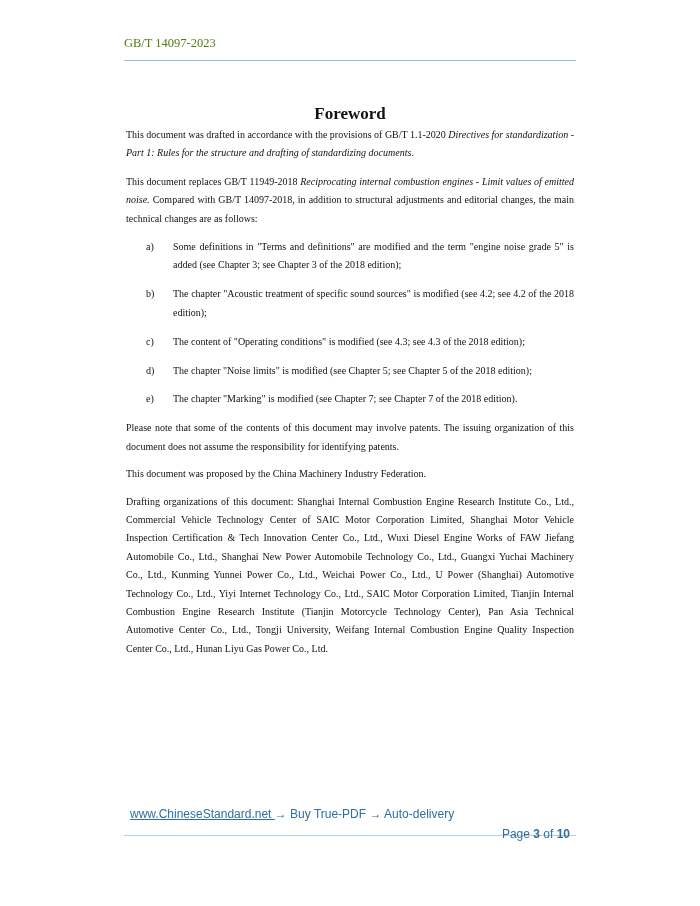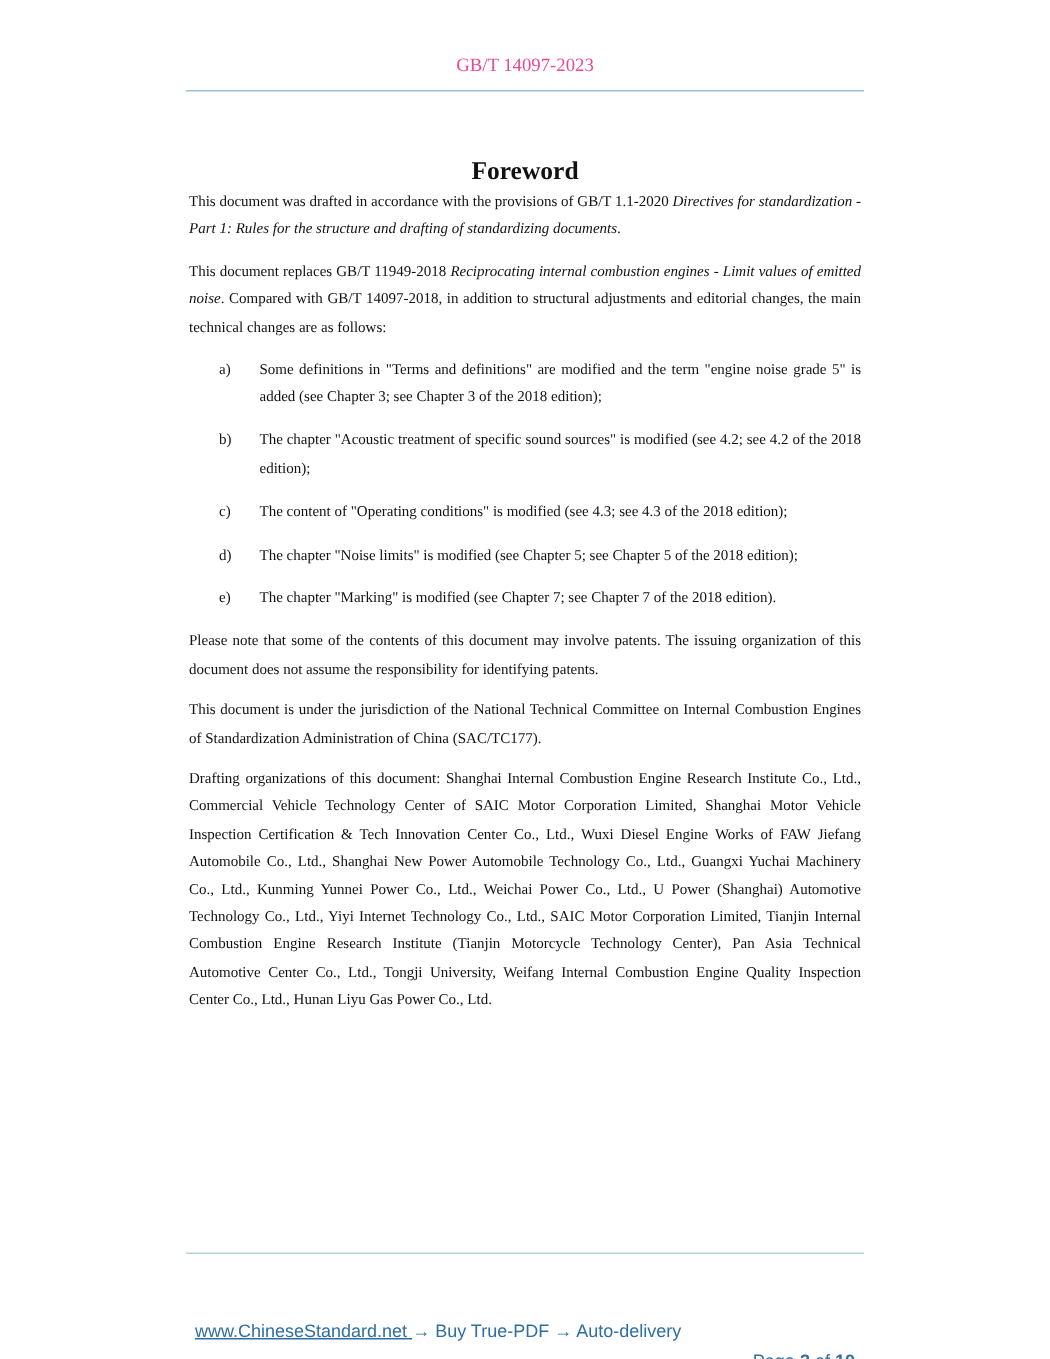--- a/index.html
+++ b/index.html
@@ -1,34 +1,34 @@
 <!DOCTYPE html>
 <html><head>
 <meta charset="utf-8">
 <style>
   html, body { margin: 0; padding: 0; background: #ffffff; }
   body { width: 700px; height: 906px; position: relative; overflow: hidden;
          font-family: "Liberation Serif", "DejaVu Serif", serif; color: #111; }
-  .header { position: absolute; left: 124px; top: 36px; width: 452px; text-align: center;
-            font-size: 12.5px; color: #ec4899; }
+  .header { position: absolute; left: 124px; top: 36px; width: 452px; 
+            font-size: 12.5px; color: #4d7c0f; }
   .header-rule { position: absolute; left: 124px; top: 60px; width: 452px; height: 0;
                  border-top: 1px solid #9bbfd6; }
   .title { position: absolute; left: 124px; top: 104px; width: 452px; text-align: center;
            font-weight: bold; font-size: 17px; }
   .body { position: absolute; left: 126px; top: 126px; width: 448px; font-size: 10px;
           line-height: 18.4px; }
   .body p { margin: 0 0 10px 0; text-align: justify; }
   .body p.tight { margin-bottom: 9px; }
   .body em { font-style: italic; }
   .list { margin: 0 0 10px 0; padding: 0; list-style: none; }
   .list li { position: relative; padding-left: 47px; margin-bottom: 10.5px; text-align: justify; }
   .list li .marker { position: absolute; left: 20px; top: 0; }
   .footer-rule { position: absolute; left: 124px; top: 835px; width: 452px; height: 0;
                  border-top: 1px solid #b7d0e0; }
-  .footer { position: absolute; left: 130px; top: 880px; width: 446px; font-family: "Liberation Sans", "DejaVu Sans", sans-serif;
+  .footer { position: absolute; left: 130px; top: 807px; width: 446px; font-family: "Liberation Sans", "DejaVu Sans", sans-serif;
             font-size: 12px; color: #2f6ea3; }
   .footer a { color: #2f6ea3; text-decoration: underline; }
   .footer .right { position: absolute; right: 6px; top: 0; margin-top: 20px; }
   .footer .right b { font-weight: bold; }
 </style>
 </head>
 <body>
 
 <div class="header">
   <span>GB/T 14097-2023</span>
@@ -44,21 +44,21 @@
 
   <ul class="list">
     <li><span class="marker">a)</span><span>Some definitions in "Terms and definitions" are modified and the term "engine noise grade 5" is added (see Chapter 3; see Chapter 3 of the 2018 edition);</span></li>
     <li><span class="marker">b)</span><span>The chapter "Acoustic treatment of specific sound sources" is modified (see 4.2; see 4.2 of the 2018 edition);</span></li>
     <li><span class="marker">c)</span><span>The content of "Operating conditions" is modified (see 4.3; see 4.3 of the 2018 edition);</span></li>
     <li><span class="marker">d)</span><span>The chapter "Noise limits" is modified (see Chapter 5; see Chapter 5 of the 2018 edition);</span></li>
     <li><span class="marker">e)</span><span>The chapter "Marking" is modified (see Chapter 7; see Chapter 7 of the 2018 edition).</span></li>
   </ul>
 
   <p class="tight">Please note that some of the contents of this document may involve patents. The issuing organization of this document does not assume the responsibility for identifying patents.</p>
-  <p class="tight">This document is under the jurisdiction of the National Technical Committee on Internal Combustion Engines of Standardization Administration of China (SAC/TC177).</p>
+  <p class="tight">This document was proposed by the China Machinery Industry Federation.</p>
   <p>Drafting organizations of this document: Shanghai Internal Combustion Engine Research Institute Co., Ltd., Commercial Vehicle Technology Center of SAIC Motor Corporation Limited, Shanghai Motor Vehicle Inspection Certification &amp; Tech Innovation Center Co., Ltd., Wuxi Diesel Engine Works of FAW Jiefang Automobile Co., Ltd., Shanghai New Power Automobile Technology Co., Ltd., Guangxi Yuchai Machinery Co., Ltd., Kunming Yunnei Power Co., Ltd., Weichai Power Co., Ltd., U Power (Shanghai) Automotive Technology Co., Ltd., Yiyi Internet Technology Co., Ltd., SAIC Motor Corporation Limited, Tianjin Internal Combustion Engine Research Institute (Tianjin Motorcycle Technology Center), Pan Asia Technical Automotive Center Co., Ltd., Tongji University, Weifang Internal Combustion Engine Quality Inspection Center Co., Ltd., Hunan Liyu Gas Power Co., Ltd.</p>
 </div>
 
 <div class="footer-rule"></div>
 <div class="footer">
   <a>www.ChineseStandard.net </a><span>→ Buy True-PDF → Auto-delivery</span>
   <span class="right">
     <span>Page</span>
     <b>3</b>
     <span>of</span>

